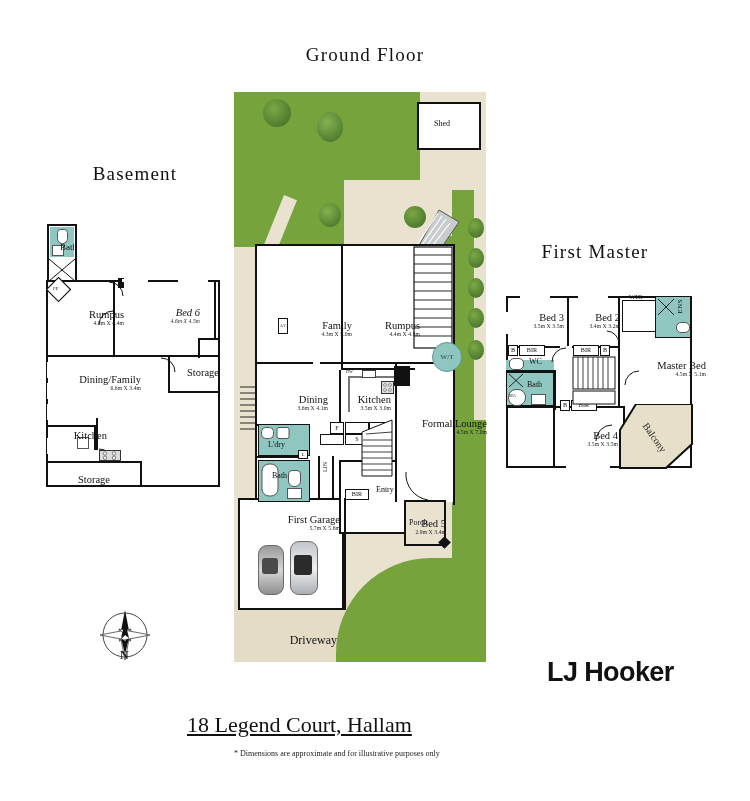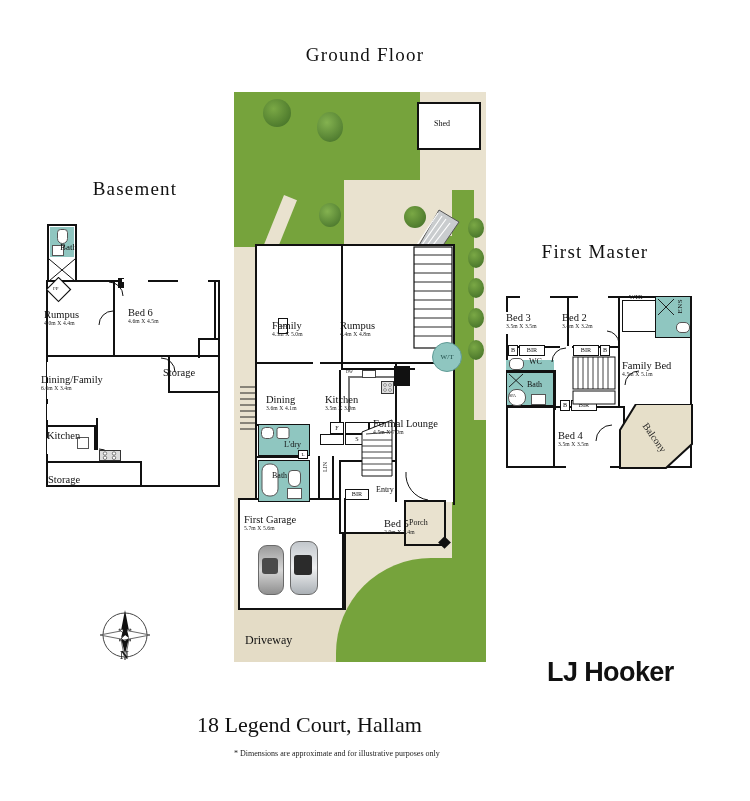--- a/index.html
+++ b/index.html
@@ -19,21 +19,21 @@
   .wall{position:absolute;background:#111;}
   .room{position:absolute;background:#ffffff;border:2.2px solid #111;box-sizing:border-box;}
   .room-white{position:absolute;background:#fff;}
   .wet{position:absolute;background:#8fc6c0;}
   .wet-b{position:absolute;background:#8fc6c0;border:1.6px solid #111;box-sizing:border-box;}
   .grass{position:absolute;background:#76a33c;}
   .paving{position:absolute;background:#e9e2cf;}
   .drive{position:absolute;background:#e4dcc6;}
 
   
-  .rlabel{position:absolute;text-align:left;line-height:1.05;white-space:nowrap;}
+  .rlabel{position:absolute;text-align:right;line-height:1.05;white-space:nowrap;}
   .rlabel .nm{display:block;font-size:10.5px;font-family:"Liberation Serif", serif;color:#111;}
   .rlabel .dim{display:block;font-size:5.6px;font-family:"Liberation Serif", serif;color:#222;letter-spacing:.1px;margin-top:1px;}
   .rlabel.big .nm{font-size:12px;}
   .tiny{position:absolute;font-size:6.2px;font-family:"Liberation Serif", serif;
         color:#111;white-space:nowrap;text-align:center;line-height:1;}
   .tiny.box{border:1.4px solid #111;background:#fff;box-sizing:border-box;
             display:flex;align-items:center;justify-content:center;}
   .vtiny{position:absolute;font-size:6.2px;font-family:"Liberation Serif", serif;color:#111;
          writing-mode:vertical-rl;transform:rotate(180deg);white-space:nowrap;}
 
@@ -46,21 +46,21 @@
   .disc{position:absolute;font-family:"Liberation Serif", serif;font-size:8px;color:#222;white-space:nowrap;}
   .brand{position:absolute;font-family:"Liberation Sans", sans-serif;font-weight:bold;
          font-size:27px;color:#111;letter-spacing:-.6px;white-space:nowrap;}
 
   .tree{position:absolute;border-radius:50%;}
   .carbody{position:absolute;border-radius:9px;}
 </style>
 </head>
 <body>
 
-<div class="floor-title abs" style="left:40px;top:178px;width:190px;">Basement</div>
+<div class="floor-title abs" style="left:40px;top:163px;width:190px;">Basement</div>
 
 <div>
 
   <div class="room" style="left:46px;top:280px;width:174px;height:207px;"></div>
 
   <div class="room" style="left:47px;top:224px;width:30px;height:58px;"></div>
   <div class="wet" style="left:50px;top:227px;width:24px;height:30px;"></div>
 
   <div class="abs" style="left:57px;top:229px;width:9px;height:13px;border:1px solid #555;border-radius:4px 4px 6px 6px;background:#fff;"></div>
   <div class="abs" style="left:52px;top:245px;width:10px;height:9px;border:1px solid #555;background:#fff;"></div>
@@ -118,21 +118,21 @@
     <circle cx="6" cy="3.5" r="1.7" fill="#fff" stroke="#333" stroke-width=".6"></circle>
       <circle cx="15" cy="3.5" r="1.7" fill="#fff" stroke="#333" stroke-width=".6"></circle>
     <circle cx="6" cy="7.8" r="1.7" fill="#fff" stroke="#333" stroke-width=".6"></circle>
       <circle cx="15" cy="7.8" r="1.7" fill="#fff" stroke="#333" stroke-width=".6"></circle>
   </svg>
 
   <div class="rlabel" style="left:44px;top:309px;width:80px;">
     <span class="nm">Rumpus</span>
     <span class="dim">4.0m X 4.4m</span>
   </div>
-  <div class="rlabel" style="left:128px;top:307px;width:72px;">
+  <div class="rlabel" style="left:128px;top:307px;width:72px;font-style:italic;">
     <span class="nm">Bed 6</span>
     <span class="dim">4.6m X 4.5m</span>
   </div>
   <div class="rlabel" style="left:41px;top:374px;width:100px;">
     <span class="nm">Dining/Family</span>
     <span class="dim">6.6m X 3.4m</span>
   </div>
   <div class="rlabel" style="left:163px;top:367px;width:56px;">
     <span class="nm">Storage</span>
   </div>
@@ -279,21 +279,21 @@
 
   <div class="wt" style="left:432px;top:342px;width:28px;height:28px;">W/T</div>
 
   <div class="tiny box" style="left:278px;top:318px;width:10px;height:16px;font-size:4px;">A/C</div>
 
   <div class="wet-b" style="left:258px;top:424px;width:52px;height:32px;"></div>
   <svg class="abs" style="left:261px;top:427px;" width="44" height="12">
     <rect x="0.5" y="0.5" width="12" height="11" rx="4" fill="#fff" stroke="#555"></rect>
     <rect x="16" y="0.5" width="12" height="11" rx="2" fill="#fff" stroke="#555"></rect>
   </svg>
-  <div class="tiny" style="left:284px;top:441px;font-size:8px;">L'dry</div>
+  <div class="tiny" style="left:268px;top:441px;font-size:8px;">L'dry</div>
   <div class="tiny box" style="left:298px;top:450px;width:10px;height:9px;font-size:5px;">L</div>
 
   <div class="wet-b" style="left:258px;top:460px;width:52px;height:42px;"></div>
   <svg class="abs" style="left:261px;top:463px;" width="20" height="36">
     <rect x="1" y="1" width="16" height="32" rx="7" fill="#fff" stroke="#555"></rect>
   </svg>
   <div class="abs" style="left:288px;top:470px;width:11px;height:15px;border:1px solid #555;border-radius:4px 4px 6px 6px;background:#fff;"></div>
   <div class="abs" style="left:287px;top:488px;width:13px;height:9px;border:1px solid #555;background:#fff;"></div>
   <div class="tiny" style="left:272px;top:472px;font-size:8px;">Bath</div>
 
@@ -324,21 +324,21 @@
     <span class="dim">4.4m X 4.8m</span>
   </div>
   <div class="rlabel" style="left:266px;top:394px;width:62px;">
     <span class="nm">Dining</span>
     <span class="dim">3.6m X 4.1m</span>
   </div>
   <div class="rlabel" style="left:325px;top:394px;width:66px;">
     <span class="nm">Kitchen</span>
     <span class="dim">3.5m X 3.0m</span>
   </div>
-  <div class="rlabel" style="left:373px;top:418px;width:96px;">
+  <div class="rlabel" style="left:391px;top:418px;width:96px;">
     <span class="nm">Formal Lounge</span>
     <span class="dim">4.5m X 7.0m</span>
   </div>
   <div class="rlabel" style="left:342px;top:518px;width:62px;padding-left:42px;">
     <span class="nm">Bed 5</span>
     <span class="dim">2.9m X 3.4m</span>
   </div>
   <div class="rlabel" style="left:244px;top:514px;width:96px;">
     <span class="nm">First Garage</span>
     <span class="dim">5.7m X 5.6m</span>
@@ -440,35 +440,35 @@
 
   <div class="rlabel" style="left:506px;top:312px;width:58px;">
     <span class="nm">Bed 3</span>
     <span class="dim">3.5m X 3.5m</span>
   </div>
   <div class="rlabel" style="left:562px;top:312px;width:58px;">
     <span class="nm">Bed 2</span>
     <span class="dim">3.4m X 3.2m</span>
   </div>
   <div class="rlabel" style="left:622px;top:360px;width:84px;">
-    <span class="nm">Family Bed</span>
+    <span class="nm">Master Bed</span>
     <span class="dim">4.5m X 5.1m</span>
   </div>
   <div class="rlabel" style="left:558px;top:430px;width:60px;">
     <span class="nm">Bed 4</span>
     <span class="dim">3.5m X 3.5m</span>
   </div>
 </div>
 
 <svg class="abs" style="left:98px;top:608px;" width="62" height="62">
   <circle cx="27" cy="27" r="22" fill="none" stroke="#444" stroke-width="1"></circle>
   <polygon points="27,2 33,33 27,27 21,33" fill="#111"></polygon>
   <polygon points="27,52 21,21 27,27 33,21" fill="#fff" stroke="#444" stroke-width=".8"></polygon>
   <polygon points="2,27 33,21 27,27 33,33" fill="#fff" stroke="#444" stroke-width=".8"></polygon>
   <polygon points="52,27 21,33 27,27 21,21" fill="#fff" stroke="#444" stroke-width=".8"></polygon>
   <polygon points="27,14 31,30 27,27 23,30" fill="#111"></polygon>
   <polygon points="27,46 23,30 27,33 31,30" fill="#111"></polygon>
 </svg>
 <div class="abs" style="left:120px;top:648px;font-family:'Liberation Serif',serif;font-size:12px;font-weight:bold;">N</div>
 
 <div class="brand" style="left:547px;top:657px;">LJ Hooker</div>
-<div class="addr" style="left:197px;top:712px;">18 Legend Court, Hallam</div>
+<div class="addr" style="left:187px;top:712px;text-decoration:underline;">18 Legend Court, Hallam</div>
 <div class="disc" style="left:234px;top:749px;">* Dimensions are approximate and for illustrative purposes only</div>
 
 </body></html>

